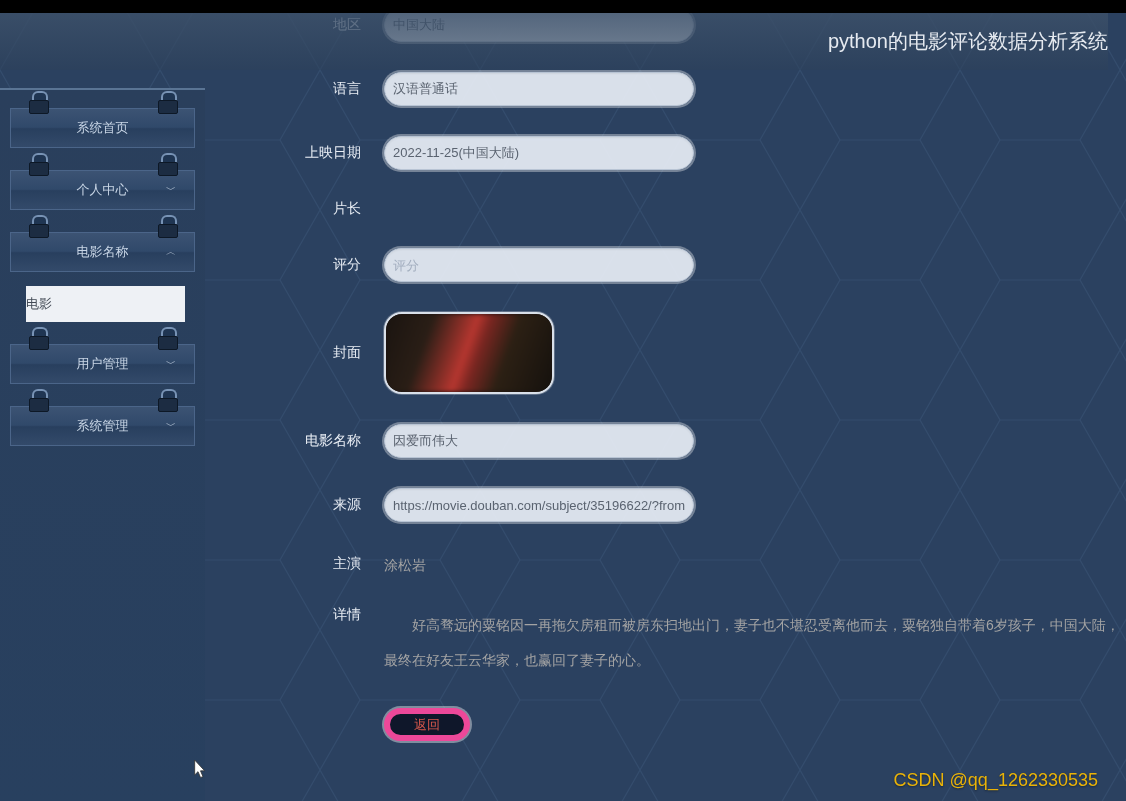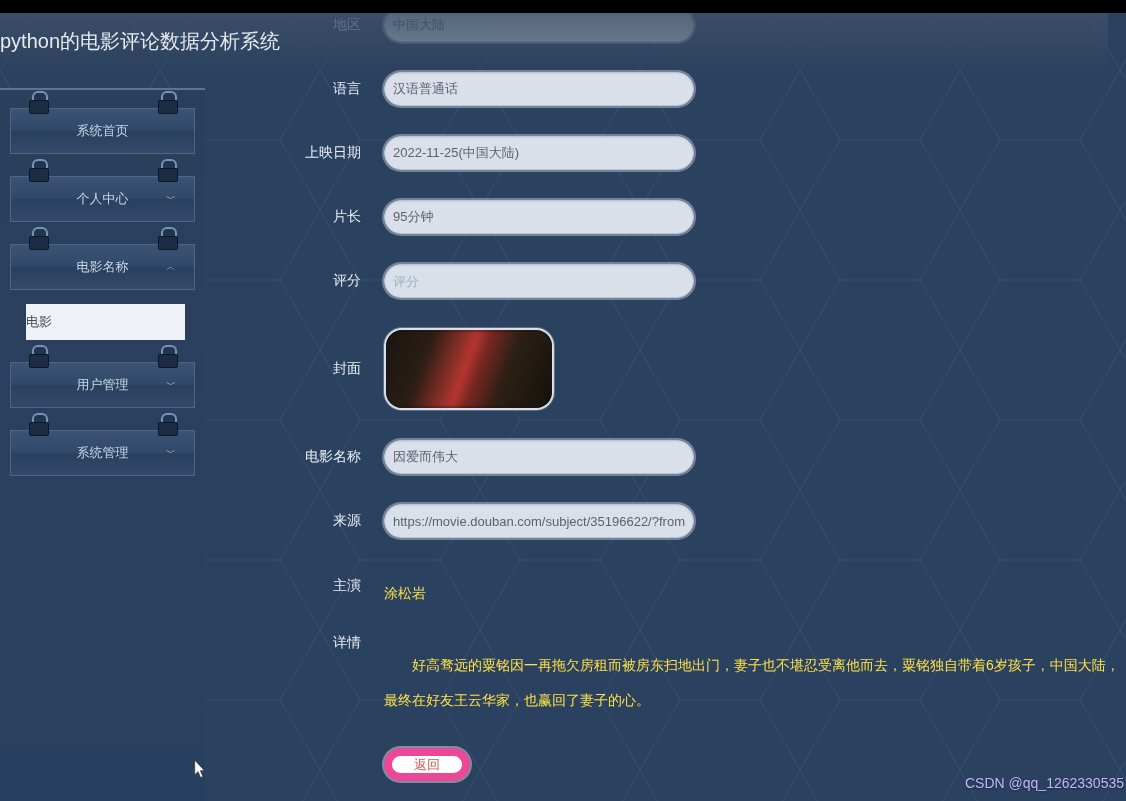--- a/index.html
+++ b/index.html
@@ -20,39 +20,39 @@
   z-index: 20;
 }
 .header {
   position: absolute;
   top: 13px; left: 0; right: 18px;
   height: 57px;
   background: linear-gradient(to bottom, rgba(60,80,105,0.85), rgba(45,65,90,0.55));
   z-index: 15;
   display: flex;
   align-items: center;
-  justify-content: flex-start;
+  justify-content: flex-end;
   color: #e6eaf0;
   font-size: 20px;
 }
 .sidebar-wrap {
   position: absolute;
   left: 0; top: 88px;
   width: 205px;
   height: 720px;
   background: linear-gradient(to bottom, #2a3f5c 0%, #28405f 100%);
   border-top: 2px solid #5a7494;
   z-index: 10;
 }
 .sidebar {
   padding: 18px 10px 0 10px;
 }
 .menu-item {
   position: relative;
-  height: 46px;
+  height: 40px;
   margin-bottom: 22px;
   background: linear-gradient(to bottom, #3c5373 0%, #30496a 48%, #283f5e 52%, #334a6a 100%);
   border: 1px solid #4b6589;
   display: flex;
   align-items: center;
   justify-content: center;
   color: #c9d6e6;
   font-size: 13px;
   cursor: pointer;
 }
@@ -153,53 +153,52 @@
   box-shadow: 0 0 0 1px rgba(255,255,255,0.25);
   position: relative;
 }
 .cover-box .inner {
   width: 100%; height: 100%;
   background: linear-gradient(110deg, #1a1410 0%, #2a1e16 25%, #b5362f 48%, #7a2621 55%, #2c2014 70%, #15110d 100%);
   filter: blur(2px);
 }
 .static-text {
   font-size: 14px;
-  color: #fde047;
+  color: #a3a3a3;
   padding-top: 2px;
   line-height: 1.6;
-  margin-top: 12px;
 }
 .detail-row { align-items: flex-start; }
 .detail-row .static-text {
   width: 740px;
   line-height: 2.5;
 }
 .back-btn {
   height: 33px;
   width: 86px;
   border-radius: 17px;
-  background: #ffffff;
-  border: 8px solid #ec4899;
+  background: #0f172a;
+  border: 6px solid #ec4899;
   color: #d8584c;
   font-size: 13px;
   cursor: pointer;
   box-shadow: 0 0 0 2px rgba(255,255,255,0.4);
 }
 .btn-row { margin-left: 118px; margin-top: 12px; position: relative; }
 .cursor {
   position: absolute;
   left: 188px; top: 758px;
   width: 20px; height: 24px;
   z-index: 30;
 }
 .watermark {
   position: absolute;
-  right: 2px; bottom: 10px;
-  color: #c4b5fd;
-  font-size: 14px;
+  right: 28px; bottom: 10px;
+  color: #eab308;
+  font-size: 18px;
   z-index: 25;
   text-shadow: 0 1px 2px rgba(0,0,0,0.4);
 }
 </style>
 </head>
 <body>
 
 <div class="hex-bg">
   <svg viewBox="0 0 1126 801">
     <defs>
@@ -266,21 +265,20 @@
     <div class="input-wrap"><input type="text" value="汉语普通话" style=""></div>
   </div>
 
   <div class="form-row">
     <div class="label">上映日期</div>
     <div class="input-wrap"><input type="text" value="2022-11-25(中国大陆)" style=""></div>
   </div>
 
   <div class="form-row">
     <div class="label">片长</div>
-    <div class="input-wrap"><input type="text" value="95分钟" style=""></div>
   </div>
 
   <div class="form-row">
     <div class="label">评分</div>
     <div class="input-wrap"><input type="text" placeholder="评分" style=""></div>
   </div>
 
   <div class="form-row">
     <div class="label">封面</div>
     <div class="cover-box">

